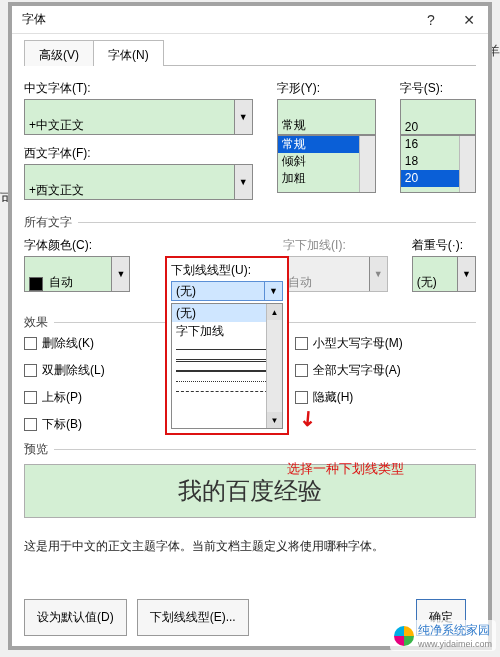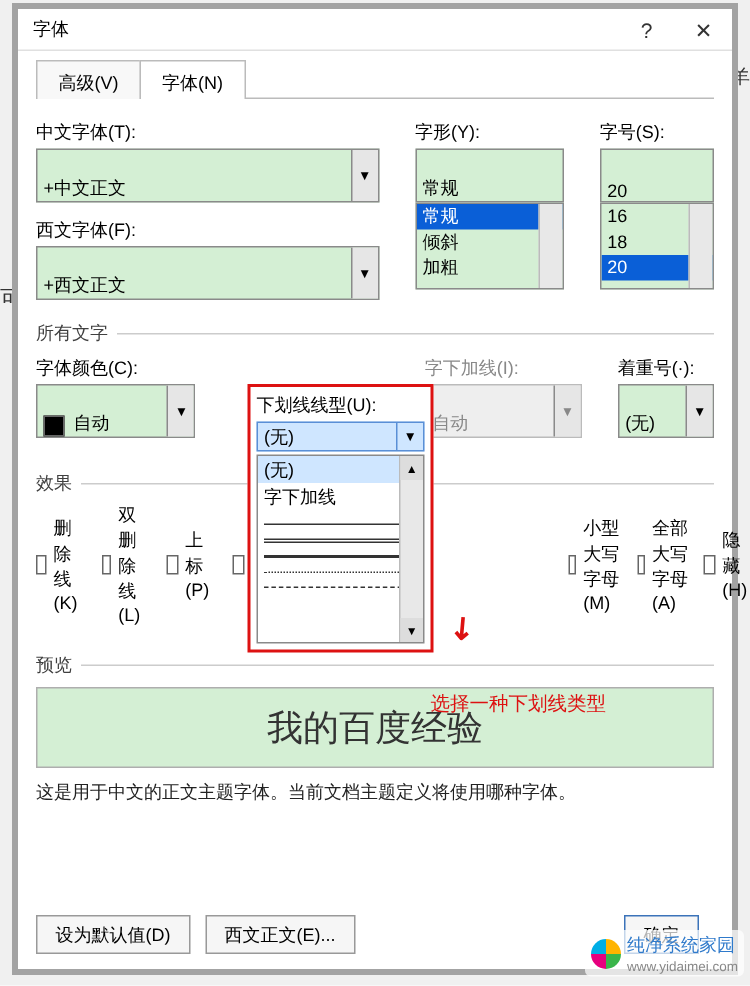--- a/index.html
+++ b/index.html
@@ -149,39 +149,39 @@
   }
   .red-note {
     position:absolute;
     left: 275px; top: 416px;
     color:#d11;font-size:13px;margin-top:10px;
   }
 
   .checks {
     display:flex; gap: 120px; margin-top:4px;
   }
-  .check-col { display:flex;gap:10px;}
+  .check-col { display:flex;flex-direction:column;gap:10px;}
   .check { display:flex;align-items:center;gap:5px;}
   .check .box{width:13px;height:13px;border:1px solid #666;background:#fff;}
 
   .preview-box{
     margin-top:6px;
     width: 452px; height:54px;
     background:#d4efd4;border:1px solid #aeaeae;
     display:flex;align-items:center;justify-content:center;
     font-family:"SimSun",serif;font-size:24px;color:#333;
   }
-  .hint{margin-top:8px;font-size:12px;color:#222;}
+  .hint{margin-top:20px;font-size:12px;color:#222;}
 
   .footer{
     position:absolute; left:12px; right:12px; bottom:10px;
     display:flex; align-items:center;
   }
   .btnf{
-    border:1px solid #999;background:#f6f6f6;height:26px;
+    border:1px solid #999;background:#f6f6f6;height:37px;
     padding:0 12px;display:flex;align-items:center;margin-right:10px;
   }
   .btnf.primary{border:1px solid #3b73b9;}
   .footer .spacer{flex:1;}
 
   .watermark{
     position:absolute;
     right:4px;bottom:6px;
     display:flex;align-items:center;gap:4px;
     background:rgba(255,255,255,0.7);
@@ -321,21 +321,21 @@
             <span class="box"></span>
             <span>全部大写字母(A)</span>
           </label>
         <label class="check">
             <span class="box"></span>
             <span>隐藏(H)</span>
           </label>
       </div>
     </div>
 
-    <div class="allfont-row" style="margin-top:18px;">
+    <div class="allfont-row" style="margin-top:8px;">
       <span class="fieldset-label">预览</span>
       <span class="line"></span>
     </div>
     <div class="preview-box">
       <span>我的百度经验</span>
     </div>
     <div class="hint">这是用于中文的正文主题字体。当前文档主题定义将使用哪种字体。</div>
 
     <div class="underline-zone">
       <div class="label">下划线线型(U):</div>
@@ -362,21 +362,21 @@
     <span class="red-arrow">↘</span>
     <span class="red-note">选择一种下划线类型</span>
 
   </div>
 
   <div class="footer">
     <div class="btnf">
         <span>设为默认值(D)</span>
       </div>
     <div class="btnf">
-        <span>西文正文(E)...</span>
+        <span>下划线线型(E)...</span>
       </div>
     <div class="spacer"></div>
     <div class="btnf primary">
         <span>确定</span>
       </div>
   </div>
 </div>
 
 <div class="watermark">
   <span class="logo"></span>

